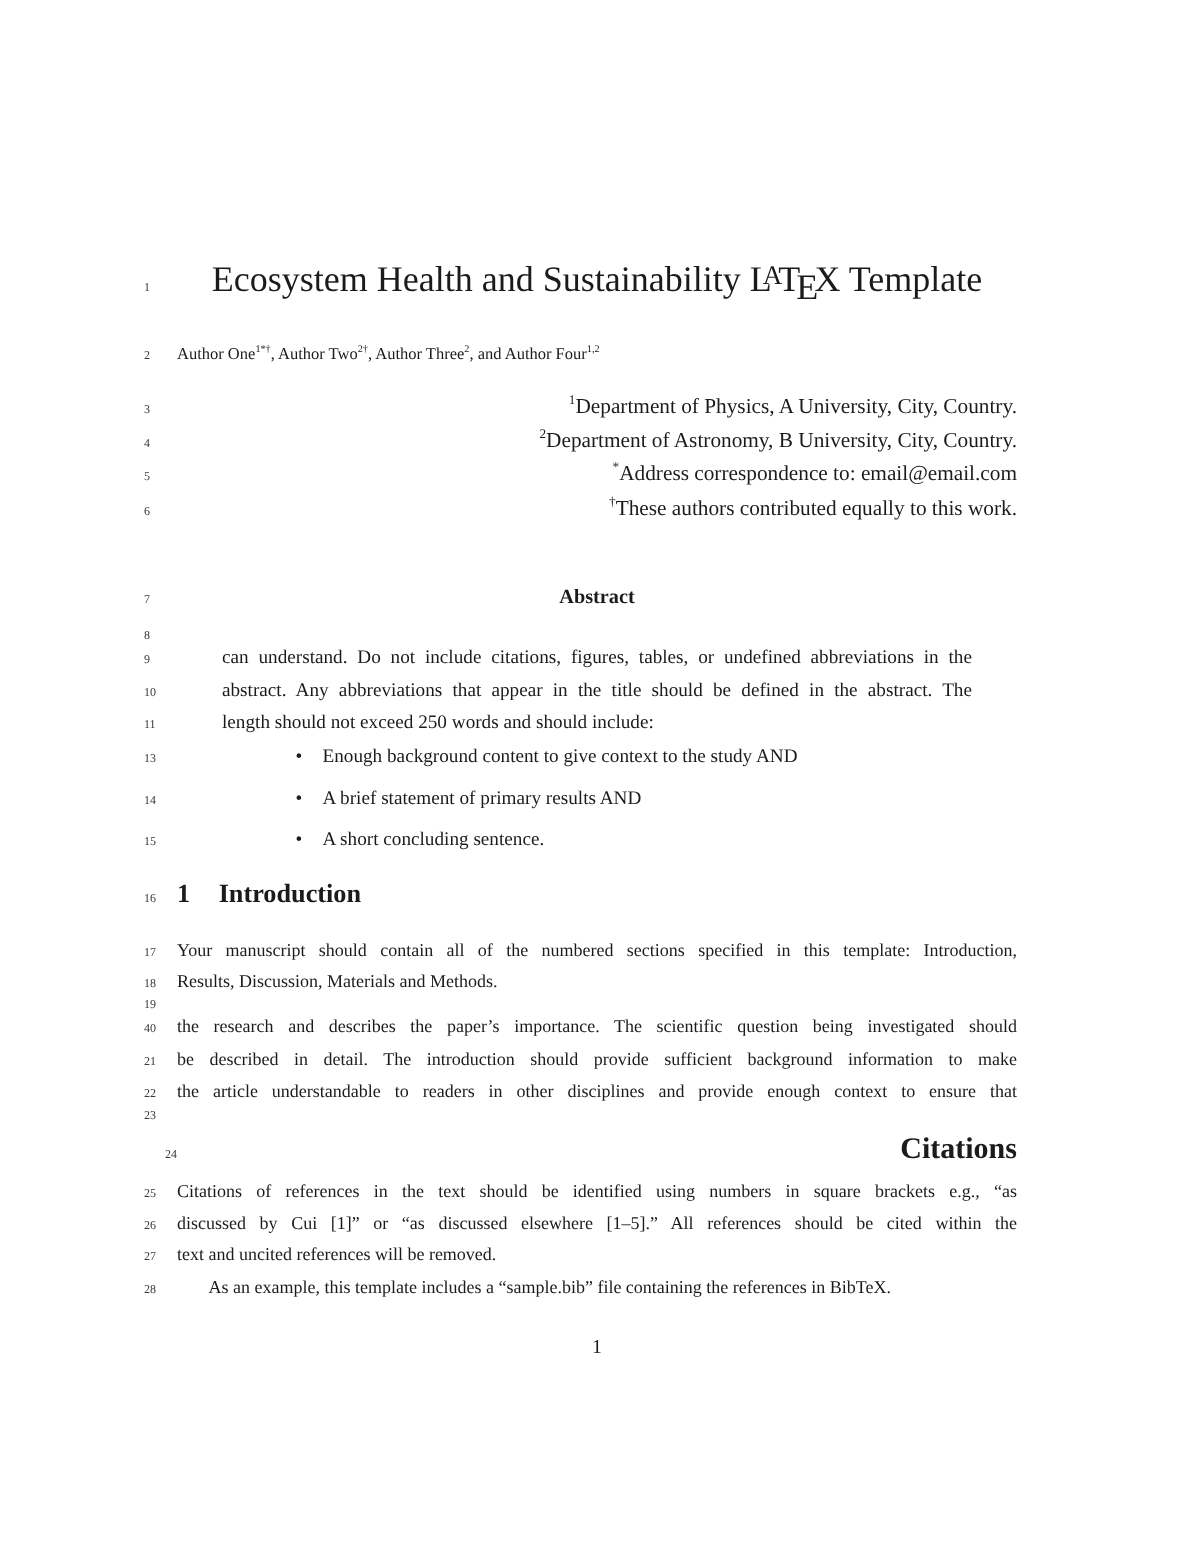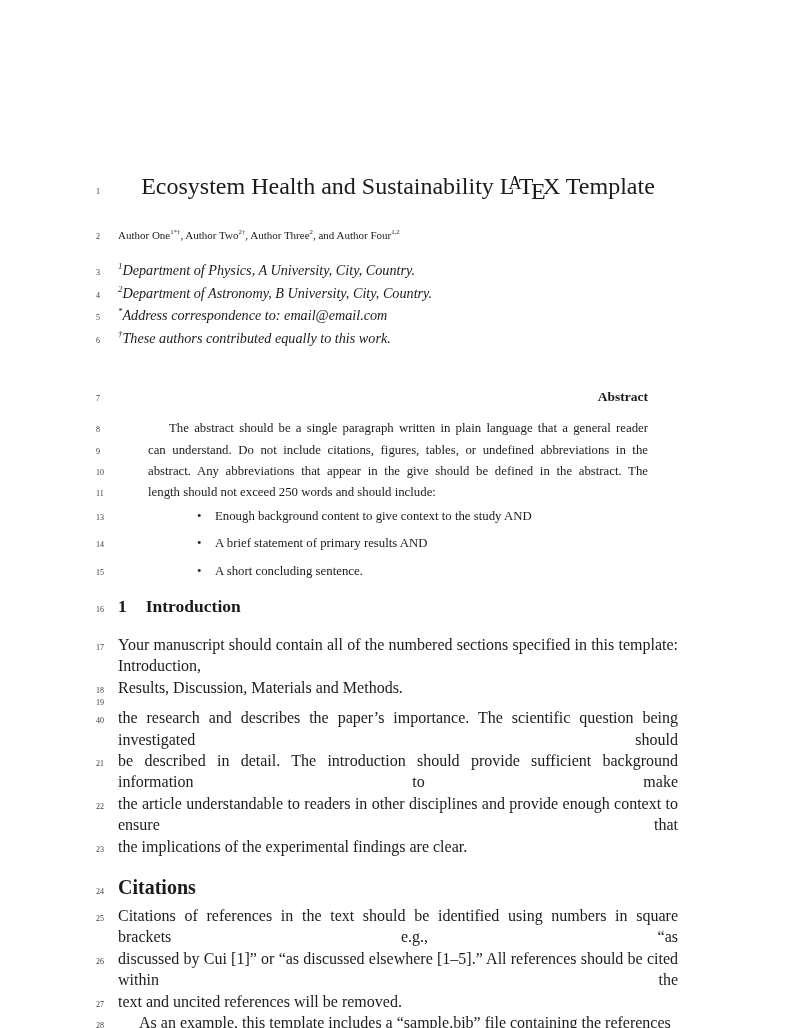--- a/index.html
+++ b/index.html
@@ -15,39 +15,39 @@
     overflow: hidden;
   }
   .row { display: flex; align-items: baseline; }
   .num {
     flex: 0 0 118px;
     box-sizing: border-box;
     padding-left: 96px;
     font-size: 8px;
     color: #3a3a3a;
   }
-  .text { flex: 0 0 560px; font-size: 16px; line-height: 21.4px; }
+  .text { flex: 0 0 560px; font-size: 12px; line-height: 21.4px; }
   .j { text-align: justify; text-align-last: justify; text-justify: inter-word; }
   .in { text-indent: 21px; }
   .abs { margin-left: 30px; flex-basis: 500px; font-size: 12.8px; }
   .title-row { margin-bottom: 22px; }
   .title-row .text { font-size: 24px; line-height: 26px; text-align: center; }
   .authors-row { margin-bottom: 14px; }
   .authors-row .text { font-size: 11px; line-height: 19px; text-align: left; }
   .affils { margin-bottom: 39px; }
-  .affil-row .text { font-size: 14.2px; line-height: 22.5px; text-align: left; font-style: italic; }
+  .affil-row .text { font-size: 14.2px; line-height: 22.5px; text-align: right; }
   .abs-heading-row { margin-bottom: 13px; }
-  .abs-heading-row .text { font-weight: bold; font-size: 13.5px; line-height: 17px; text-align: right; }
+  .abs-heading-row .text { font-weight: bold; font-size: 13.5px; line-height: 17px; text-align: center; }
   .bullets { margin-top: 2px; }
   .bullet-row + .bullet-row { margin-top: 6px; }
   .bullet { display: inline-block; margin-left: 49px; width: 18px; }
   .section-row { margin-top: 12px; margin-bottom: 15px; font-family: Liberation Serif, serif; }
   .section-row .text { font-weight: bold; font-size: 17.5px; line-height: 25px; }
   .sec-num { display: inline-block; margin-right: 19px; }
-  .subsec-row { margin-top: 20px; margin-bottom: 8px; }
+  .subsec-row { margin-top: 8px; margin-bottom: 8px; text-align: right; }
   .subsec-row .text { font-weight: bold; font-size: 20px; line-height: 20px; }
   .pageno-row { margin-top: 20px; }
   .pageno-row .text { text-align: center; font-size: 13.2px; line-height: 18px; }
   sup { font-size: 0.62em; line-height: 0; }
   .lA { font-size: 0.75em; vertical-align: 0.27em; margin-left: -0.33em; margin-right: -0.15em; }
   .lE { vertical-align: -0.22em; margin-left: -0.11em; margin-right: -0.11em; }
 </style>
 </head>
 <body>
 
@@ -83,29 +83,28 @@
   </div>
 
   <div class="row abs-heading-row">
     <span class="num">7</span>
     <span class="text abs">Abstract</span>
   </div>
 
   <div>
     <div class="row">
       <span class="num">8</span>
-      <span class="text abs j in">The abstract should be a single paragraph written in plain language that a general reader</span>
     </div>
     <div class="row">
       <span class="num">9</span>
       <span class="text abs j">can understand. Do not include citations, figures, tables, or undefined abbreviations in the</span>
     </div>
     <div class="row">
       <span class="num">10</span>
-      <span class="text abs j">abstract. Any abbreviations that appear in the give should be defined in the abstract. The</span>
+      <span class="text abs j">abstract. Any abbreviations that appear in the title should be defined in the abstract. The</span>
     </div>
     <div class="row">
       <span class="num">11</span>
       <span class="text abs">length should not exceed 250 words and should include:</span>
     </div>
   </div>
 
   <div class="bullets">
     <div class="row bullet-row">
       <span class="num">13</span>
@@ -145,21 +144,20 @@
     <div class="row">
       <span class="num">21</span>
       <span class="text j">be described in detail. The introduction should provide sufficient background information to make</span>
     </div>
     <div class="row">
       <span class="num">22</span>
       <span class="text j">the article understandable to readers in other disciplines and provide enough context to ensure that</span>
     </div>
     <div class="row">
       <span class="num">23</span>
-      <span class="text">the implications of the experimental findings are clear.</span>
     </div>
   </div>
 
   <div class="row subsec-row">
     <span class="num">24</span>
     <span class="text">Citations</span>
   </div>
 
   <div>
     <div class="row">

